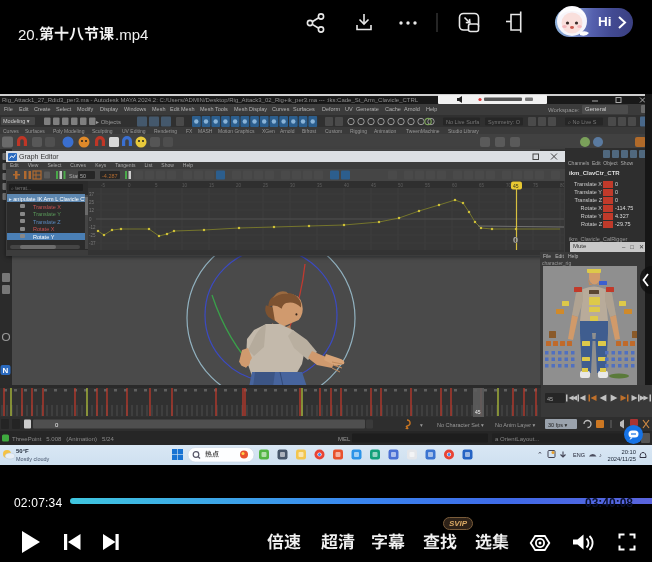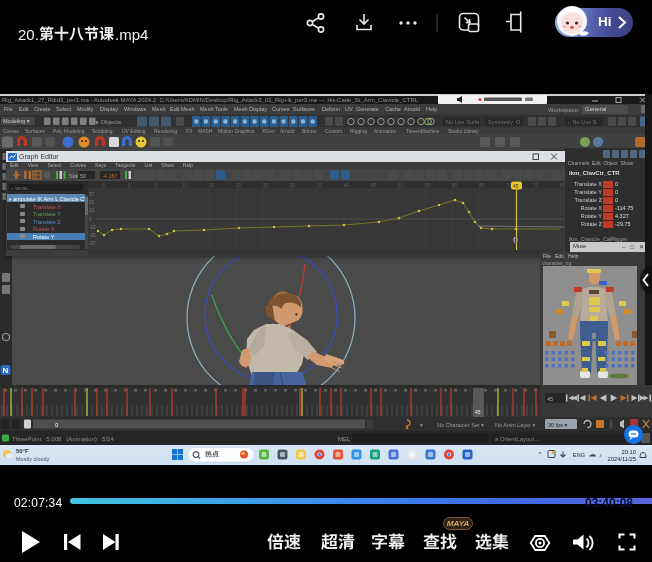--- a/index.html
+++ b/index.html
@@ -895,21 +895,21 @@
     <use href="#c6" transform="translate(17.0,15.0) scale(0.0170,-0.0170)" fill="#f0f0f0"></use>
   </svg>
 <svg class="a" style="left:423px;top:533px" width="36" height="20">
     <use href="#c7" transform="translate(0.0,15.0) scale(0.0170,-0.0170)" fill="#f0f0f0"></use>
     <use href="#c8" transform="translate(17.0,15.0) scale(0.0170,-0.0170)" fill="#f0f0f0"></use>
   </svg>
 <svg class="a" style="left:475px;top:533px" width="36" height="20">
     <use href="#c9" transform="translate(0.0,15.0) scale(0.0170,-0.0170)" fill="#f0f0f0"></use>
     <use href="#c10" transform="translate(17.0,15.0) scale(0.0170,-0.0170)" fill="#f0f0f0"></use>
   </svg>
-<div class="a" style="left:443px;top:517px;width:30px;height:13px;border-radius:7px;background:#2e2218;border:1px solid #7a5c3a;color:#d9a964;font-size:8px;font-weight:bold;font-style:italic;text-align:center;line-height:11px">MAYA</div>
+<div class="a" style="left:443px;top:517px;width:30px;height:13px;border-radius:7px;background:#2e2218;border:1px solid #7a5c3a;color:#d9a964;font-size:8px;font-weight:bold;font-style:italic;text-align:center;line-height:11px">SVIP</div>
 <svg class="a" style="left:529px;top:532px" width="22" height="22" fill="none" stroke="#fff" stroke-width="1.8">
 <path d="M6.2,4 h9.6 l4.5,7 -4.5,7 h-9.6 l-4.5,-7 z"></path>
 <circle cx="11" cy="11" r="4.1"></circle>
     <circle cx="11" cy="11" r="1.5" fill="#fff" stroke="none"></circle>
   </svg>
 <svg class="a" style="left:571px;top:532px" width="24" height="22">
 <path d="M2,7.5 h4.5 l6,-5 v15 l-6,-5 h-4.5 z" fill="#fff"></path>
 <path d="M15.5,6.5 a6,6 0 0 1 0,9" fill="none" stroke="#fff" stroke-width="1.8"></path>
 <path d="M18.5,4 a9.5,9.5 0 0 1 0,14" fill="none" stroke="#fff" stroke-width="1.8"></path>
   </svg>

